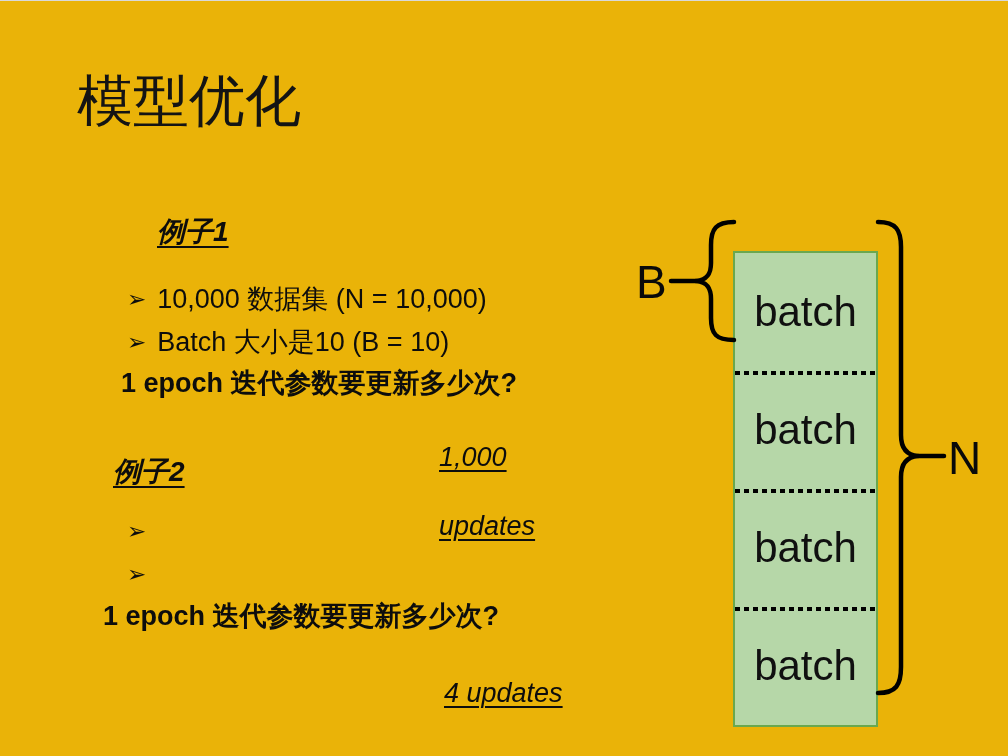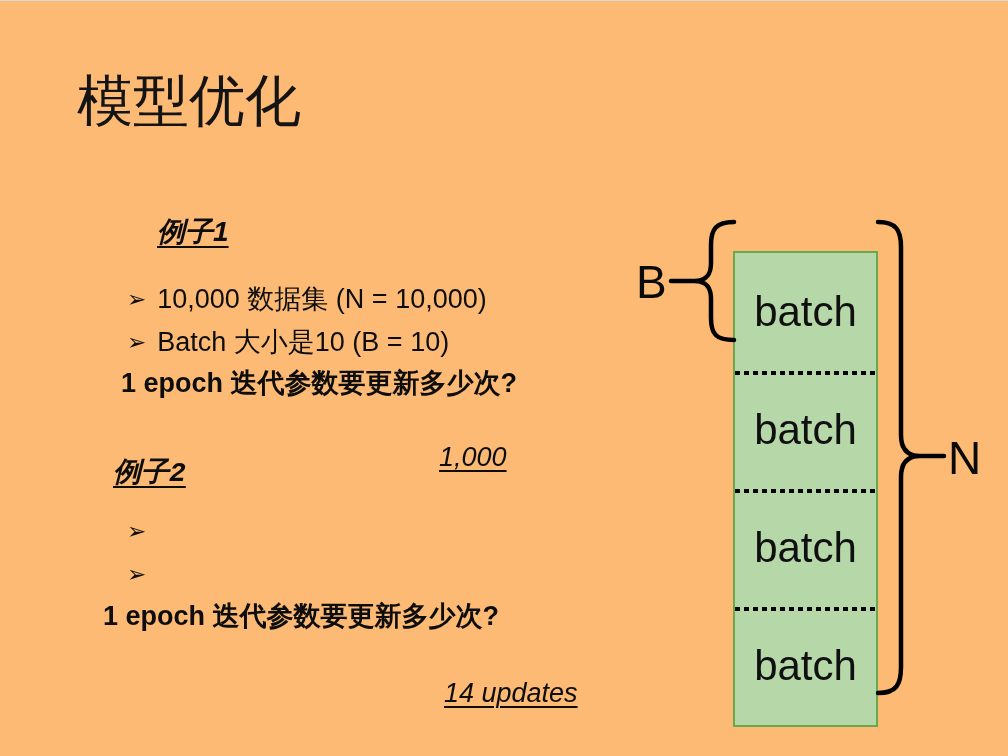--- a/index.html
+++ b/index.html
@@ -6,21 +6,21 @@
     margin: 0;
     padding: 0;
     background: #ffffff;
     font-family: "Liberation Sans", sans-serif;
     color: #111111;
   }
   .slide {
     position: relative;
     width: 1008px;
     height: 756px;
-    background: #fdba74;
+    background: #eab308;
     border-top: 1px solid #d9d9d9;
     overflow: hidden;
   }
   .abs { position: absolute; }
 
   .slide-title {
     left: 77px;
     top: 68px;
     font-size: 56px;
     line-height: 1.15;
@@ -32,21 +32,21 @@
   .ex-heading {
     font-size: 28px;
     font-weight: 700;
     font-style: italic;
     text-decoration: underline;
     text-decoration-thickness: 2px;
     text-underline-offset: 5px;
     color: #0d0d0d;
   }
   .ex1-heading { left: 113px; top: 212px; margin-left: 44px; }
-  .ex2-heading { left: 113px; top: 452px; font-family: Liberation Mono, monospace; }
+  .ex2-heading { left: 113px; top: 452px; }
 
   .bullet-list { font-size: 27px; color: #0d0d0d; }
   .ex1-bullets { left: 127px; top: 276px; }
   .ex2-bullets { left: 127px; top: 508px; }
   .bullet-line {
     height: 43px;
     display: flex;
     align-items: center;
     white-space: nowrap;
   }
@@ -142,37 +142,38 @@
     <div class="bullet-line">
       <span class="bullet-glyph">➢</span>
       <span>Batch 大小是10 (B = 10)</span>
     </div>
   </div>
 
   <div class="abs question ex1-question">1 epoch 迭代参数要更新多少次?</div>
 
   <div class="abs answer ex1-answer">
     <span class="answer-line">1,000</span>
+    <span class="answer-line">updates</span>
   </div>
 
   <div class="abs ex-heading ex2-heading">例子2</div>
 
   <div class="abs bullet-list ex2-bullets">
     <div class="bullet-line">
       <span class="bullet-glyph">➢</span>
     </div>
     <div class="bullet-line">
       <span class="bullet-glyph">➢</span>
     </div>
   </div>
 
   <div class="abs question ex2-question">1 epoch 迭代参数要更新多少次?</div>
 
   <div class="abs answer ex2-answer">
-    <span class="answer-line">14 updates</span>
+    <span class="answer-line">4 updates</span>
   </div>
 
   <div class="abs batch-rect" style="background: rgb(182, 215, 168); border-color: rgb(106, 168, 79); margin-top: 32px;">
     <div class="batch-sec">batch</div>
     <div class="batch-sec">batch</div>
     <div class="batch-sec">batch</div>
     <div class="batch-sec">batch</div>
   </div>
 
   <svg class="abs brace-layer" width="1008" height="756" viewBox="0 0 1008 756" xmlns="http://www.w3.org/2000/svg">

